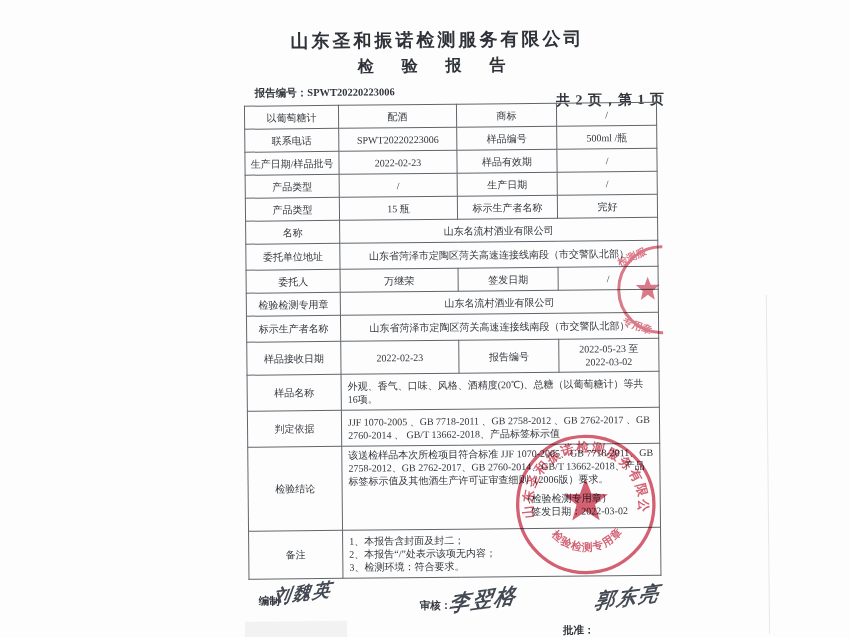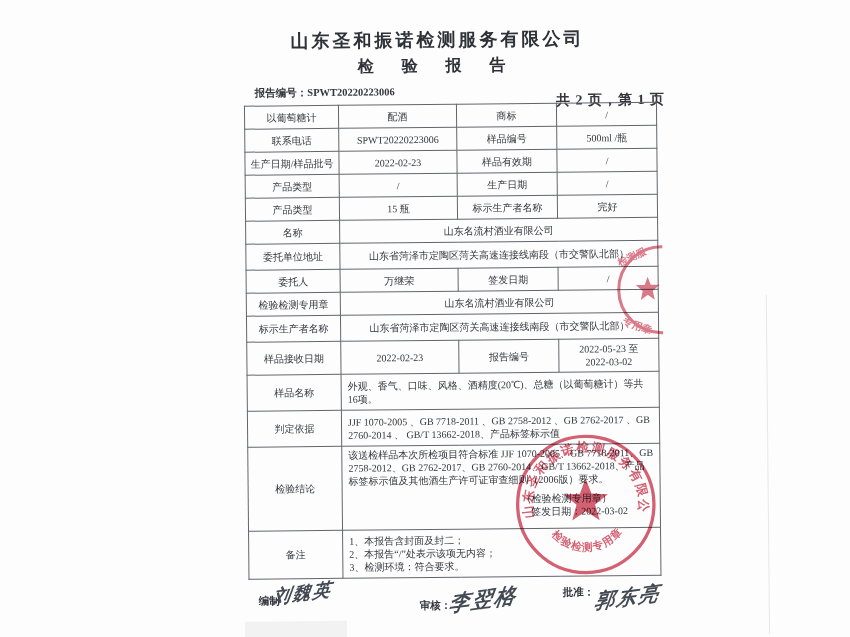--- a/index.html
+++ b/index.html
@@ -137,21 +137,21 @@
           <div>3、检测环境：符合要求。</div>
         </td>
       </tr>
     </tbody>
       </table>
 
     <div class="footer-label" style="left:256px;top:593px;">编制：</div>
     <div class="sig" style="left:270px;top:580px;">刘魏英</div>
     <div class="footer-label" style="left:417px;top:599px;text-align:right;">审核：</div>
     <div class="sig" style="left:446px;top:586px;font-size:21px;">李翌格</div>
-    <div class="footer-label" style="left:560px;top:587px;">批准：</div>
+    <div class="footer-label" style="left:560px;top:625px;">批准：</div>
     <div class="sig" style="left:592px;top:586px;font-size:20px;">郭东亮</div>
 
     <div class="stamp-wrap">
       <svg width="146" height="146" viewBox="0 0 150 150">
         <defs>
           <path id="arcTop" d="M 22,90 A 55,55 0 1 1 128,90" fill="none"></path>
           <path id="arcBottom" d="M 36,101 A 46,46 0 0 0 114,101" fill="none"></path>
         </defs>
         <circle cx="75" cy="75" r="70" fill="none" stroke="#c8394f" stroke-width="3.4"></circle>
         <polygon fill="#c8394f" points="75,48 80.9,63.9 97.8,64.6 84.5,75.1 89.1,91.4 75,82 60.9,91.4 65.5,75.1 52.2,64.6 69.1,63.9"></polygon>

